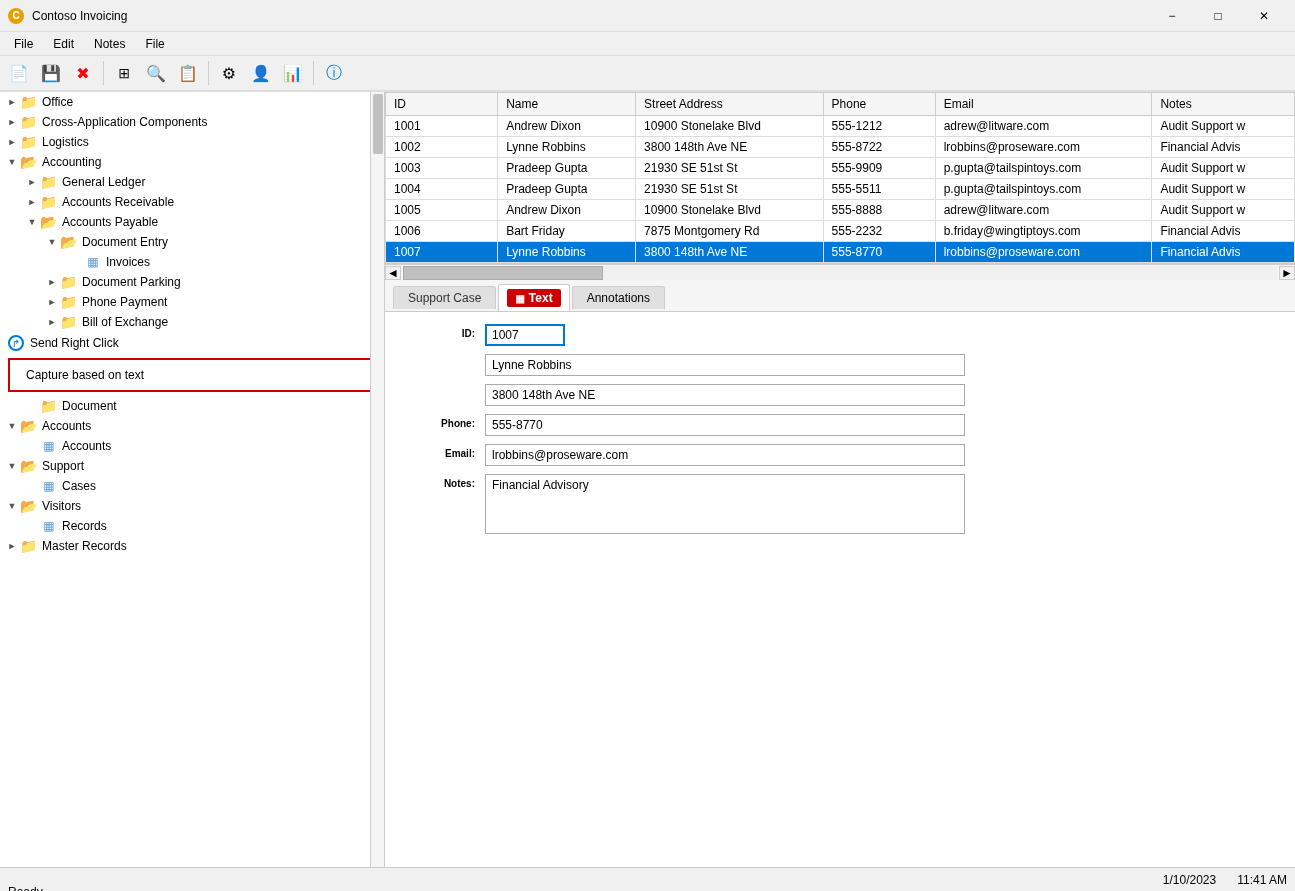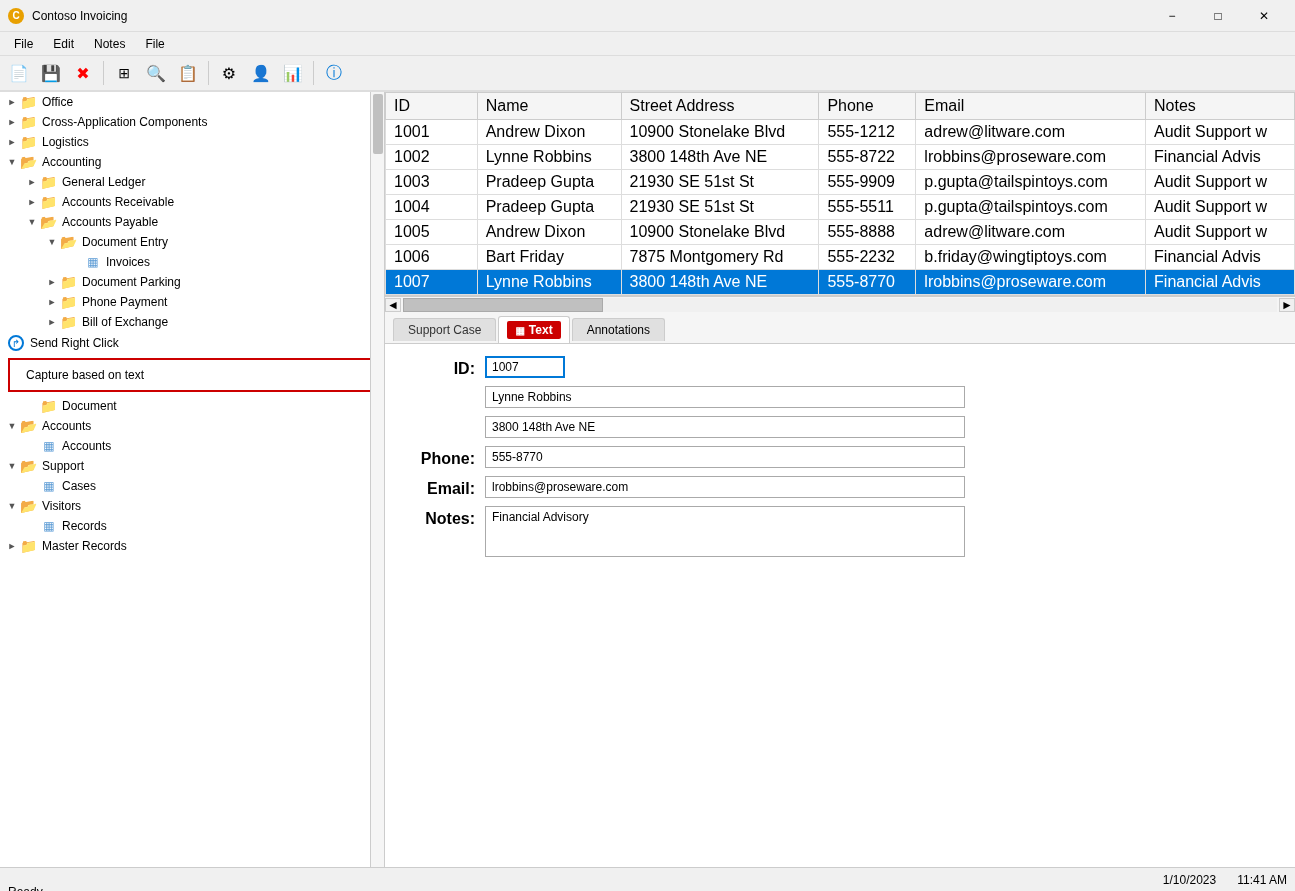--- a/index.html
+++ b/index.html
@@ -129,21 +129,21 @@
     
     .data-grid {
       flex: 0 0 auto;
       overflow: auto;
       border-bottom: 1px solid #ccc;
       max-height: 290px;
     }
     .data-grid table {
       border-collapse: collapse;
       width: 100%;
-      font-size: 16px;
+      font-size: 12px;
     }
     .data-grid thead th {
       background: #f5f5f5;
       border: 1px solid #ccc;
       padding: 4px 8px;
       text-align: left;
       font-weight: normal;
       min-width: 80px;
       white-space: nowrap;
       position: sticky;
@@ -216,42 +216,42 @@
       display: flex;
       align-items: flex-start;
       margin-bottom: 8px;
     }
     .form-label {
       font-weight: bold;
       min-width: 80px;
       text-align: right;
       padding-right: 10px;
       padding-top: 4px;
-      font-size: 16px;
+      font-size: 10px;
     }
     .form-input {
       border: 1px solid #aaa;
       padding: 3px 6px;
       font-size: 12px;
       font-family: inherit;
       width: 480px;
     }
     .id-highlight {
       border: 2px solid #0078d7;
       padding: 2px 5px;
       font-size: 12px;
       width: 80px;
     }
     .form-textarea {
       border: 1px solid #aaa;
       padding: 3px 6px;
       font-size: 12px;
       font-family: inherit;
       width: 480px;
-      height: 51px;
+      height: 60px;
       resize: none;
     }
 
     
     .status-bar {
       height: 24px;
       background: #f0f0f0;
       border-top: 1px solid #ccc;
       display: flex;
       align-items: center;

